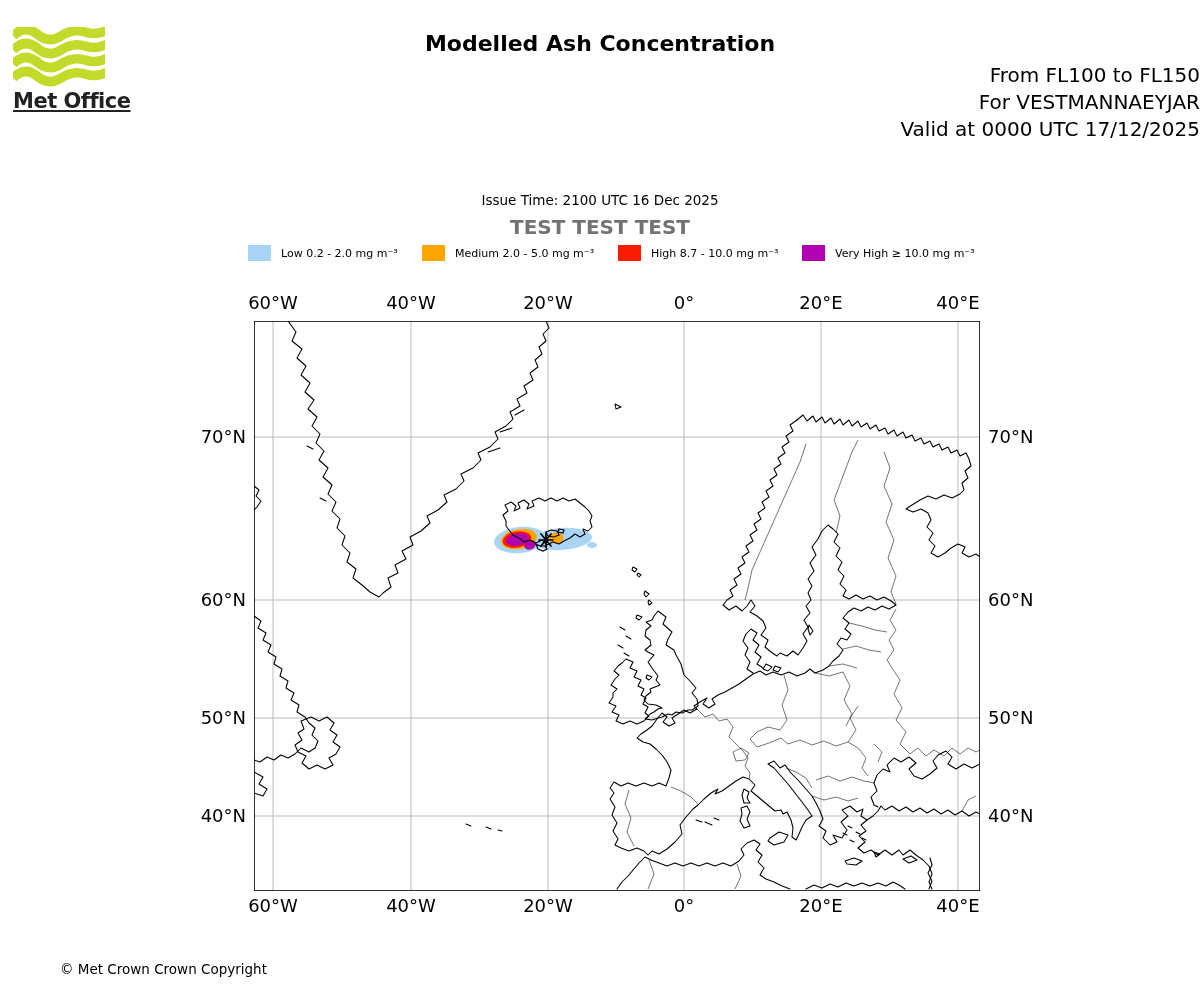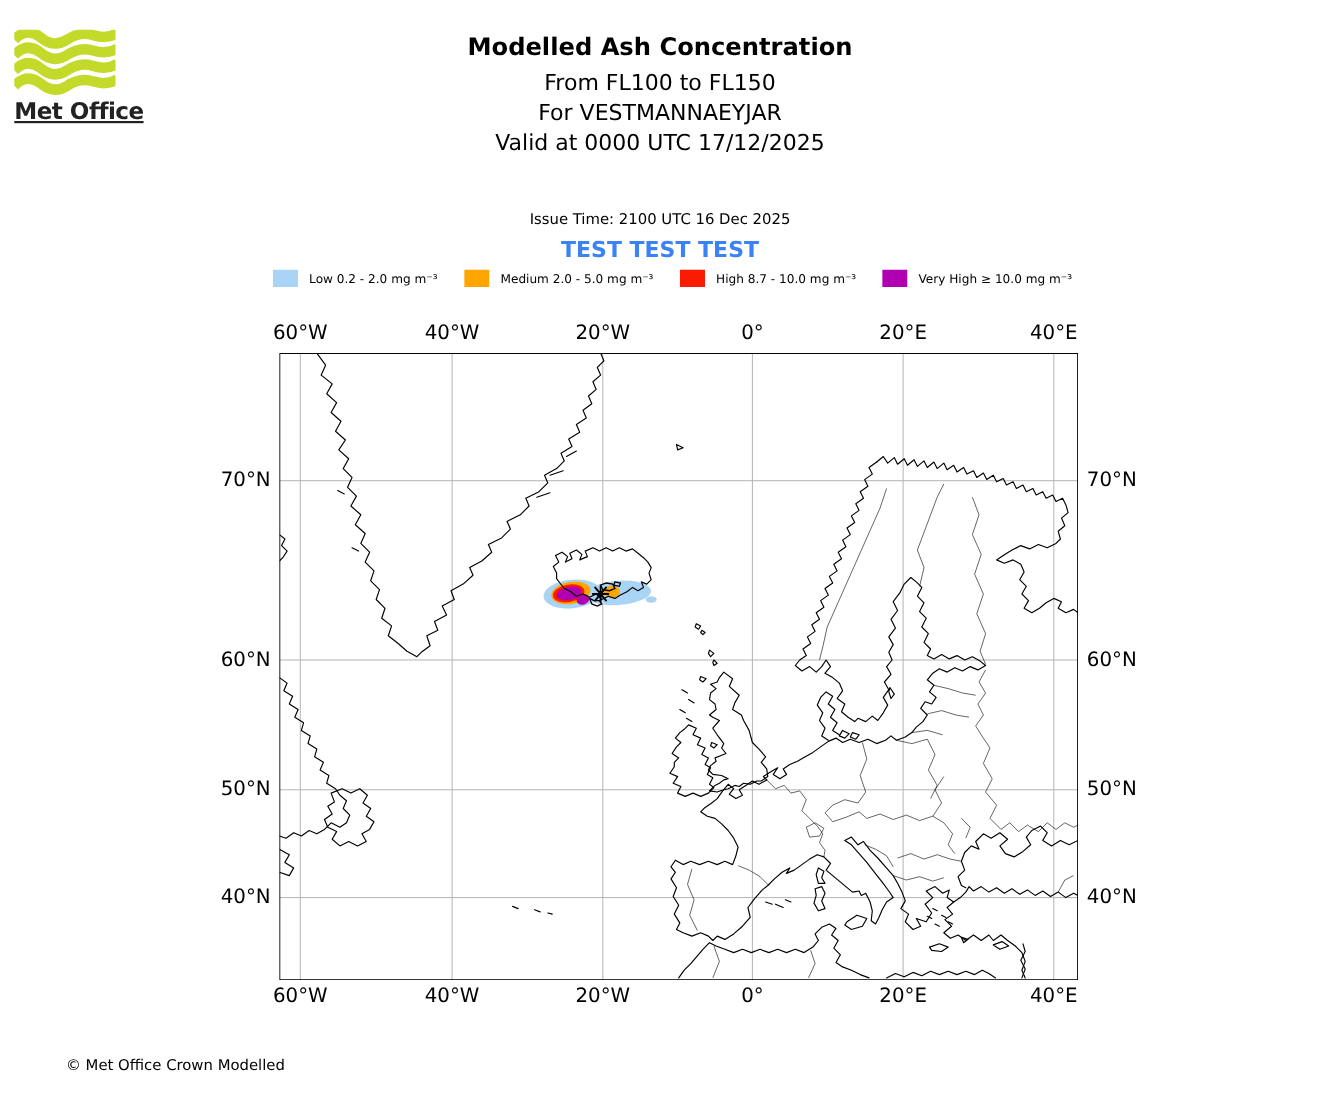--- a/index.html
+++ b/index.html
@@ -1,24 +1,24 @@
 <!DOCTYPE html>
 <html><head>
 <meta charset="utf-8">
 <style>
   html,body{margin:0;padding:0;background:#fff;}
   #page{position:relative;width:1200px;height:1000px;background:#ffffff;overflow:hidden;
         font-family:"DejaVu Sans","Liberation Sans",sans-serif;color:#000;}
   .abs{position:absolute;}
   .ctr{text-align:center;width:1200px;left:0;}
   .title{font-size:22px;font-weight:bold;}
-  .subtitle{font-size:20px;font-weight:normal;}
+  .subtitle{font-size:20px;font-weight:normal;text-align:right;}
   .note{font-size:13px;}
   .issue{font-size:13.5px;}
-  .test{font-size:20px;font-weight:bold;color:#3b82f6;}
+  .test{font-size:20px;font-weight:bold;color:#737373;}
   .logo-text{font-size:21px;font-weight:bold;color:#222;letter-spacing:-0.5px;}
   .legend-item{position:absolute;height:17px;}
   .legend-swatch{position:absolute;top:0;left:0;}
   .legend-label{position:absolute;left:33px;top:2px;font-size:11px;white-space:nowrap;text-align:right;}
   .lon-label{position:absolute;width:90px;margin-left:-45px;text-align:center;font-size:18px;}
   .lat-label{position:absolute;height:22px;line-height:22px;font-size:18px;}
   .lat-left{width:70px;text-align:right;}
   .lat-right{width:70px;text-align:left;}
   .copyright{font-size:13.5px;}
   svg{display:block;}
@@ -212,15 +212,15 @@
 
     <g clip-path="url(#mapclip)">
       <path class="glacier" d="M546,532 l5,-2 6,1 2,4 -5,2 -6,-1 -2,-4 Z M536,544 l4,2 5,0 2,3 -4,2 -5,-2 -2,-5 Z M559,529 l5,1 -1,3 -5,-1 Z"></path>
       <path class="marker" d="M539,540 L553,540 M541,534 L551,546 M541,546 L551,534 M546,533 L546,547"></path>
     </g>
 
     <rect class="frame" x="254" y="321" width="726" height="570"></rect>
   </svg>
   </div>
 
-  <div class="abs copyright" style="left:60px;top:961px;">© Met Office Crown Modelled</div>
+  <div class="abs copyright" style="left:60px;top:961px;">© Met Crown Crown Copyright</div>
 
 </div>
 
 </body></html>

